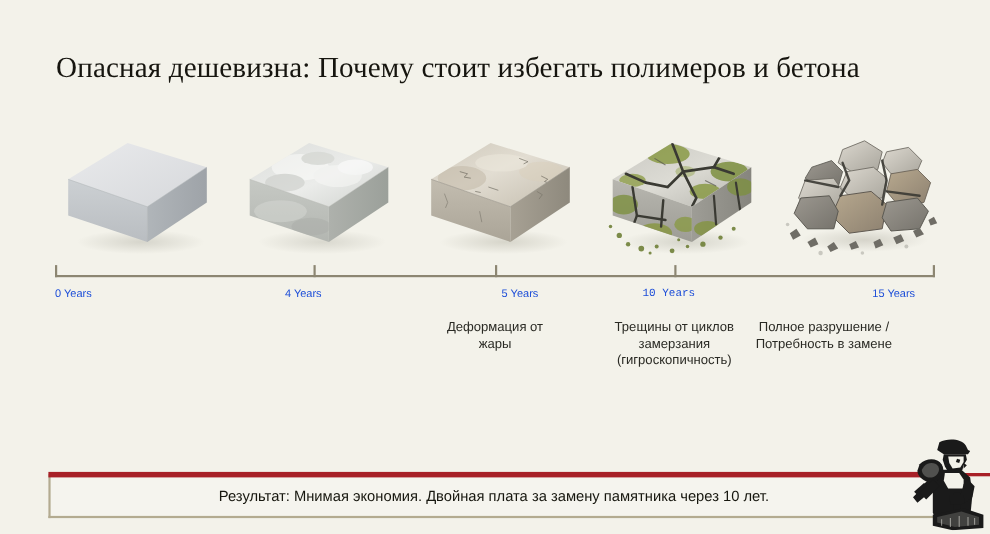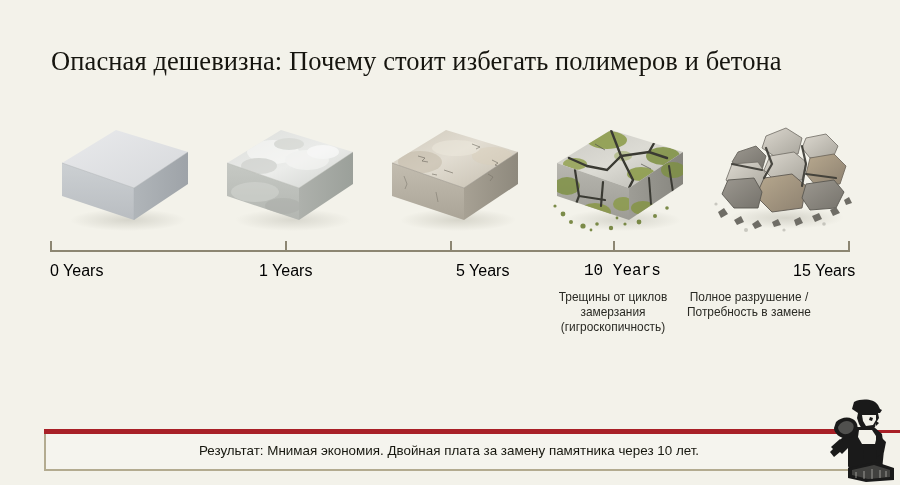--- a/index.html
+++ b/index.html
@@ -63,22 +63,22 @@
   .tick {
     position: absolute;
     top: -9px;
     width: 1.6px;
     height: 11px;
     background: #8c8672;
   }
   .year-label {
     position: absolute;
     top: 262px;
-    font-size: 16px;
-    color: #000000;
+    font-size: 10px;
+    color: #1d4ed8;
     white-space: nowrap;
   }
   .stage-label {
     position: absolute;
     top: 290px;
     font-size: 11.9px;
     line-height: 15.2px;
     color: #2a2a24;
     text-align: center;
     width: 200px;
@@ -448,25 +448,26 @@
 
   <div class="timeline">
     <div class="tick" style="left:0px;"></div>
     <div class="tick" style="left:235px;"></div>
     <div class="tick" style="left:400px;"></div>
     <div class="tick" style="left:563px;"></div>
     <div class="tick" style="left:798px;"></div>
   </div>
 
   <div class="year-label" style="left:50px;">0 Years</div>
-  <div class="year-label" style="left:259px;">1 Years</div>
+  <div class="year-label" style="left:259px;">4 Years</div>
   <div class="year-label" style="left:424px;margin-left:32px;">5 Years</div>
   <div class="year-label" style="left:584px;font-family:Liberation Mono, monospace;">10 Years</div>
   <div class="year-label" style="left:793px;">15 Years</div>
 
+  <div class="stage-label" style="left:350px;">Деформация от<br>жары</div>
   <div class="stage-label" style="left:513px;">Трещины от циклов<br>замерзания<br>(гигроскопичность)</div>
   <div class="stage-label" style="left:649px;text-align:center;">Полное разрушение /<br>Потребность в замене</div>
 
 
   <div class="result-wrap">
     <div class="result-redbar-ext"></div>
     <div class="result-redbar"></div>
     <div class="result-box">
       <span class="result-text">Результат: Мнимая экономия. Двойная плата за замену памятника через 10 лет.</span>
     </div>

